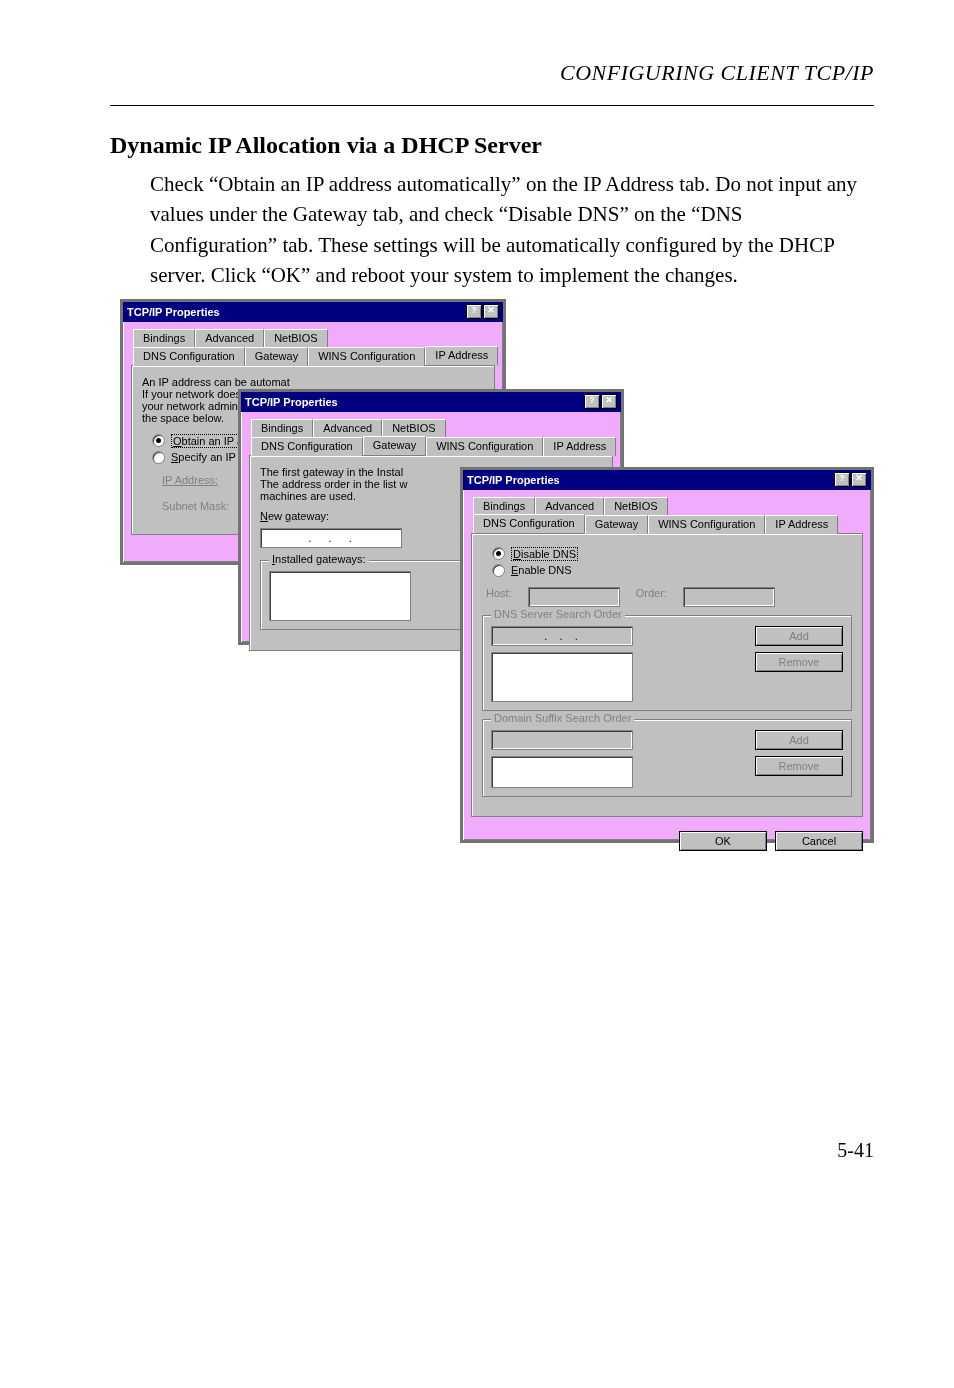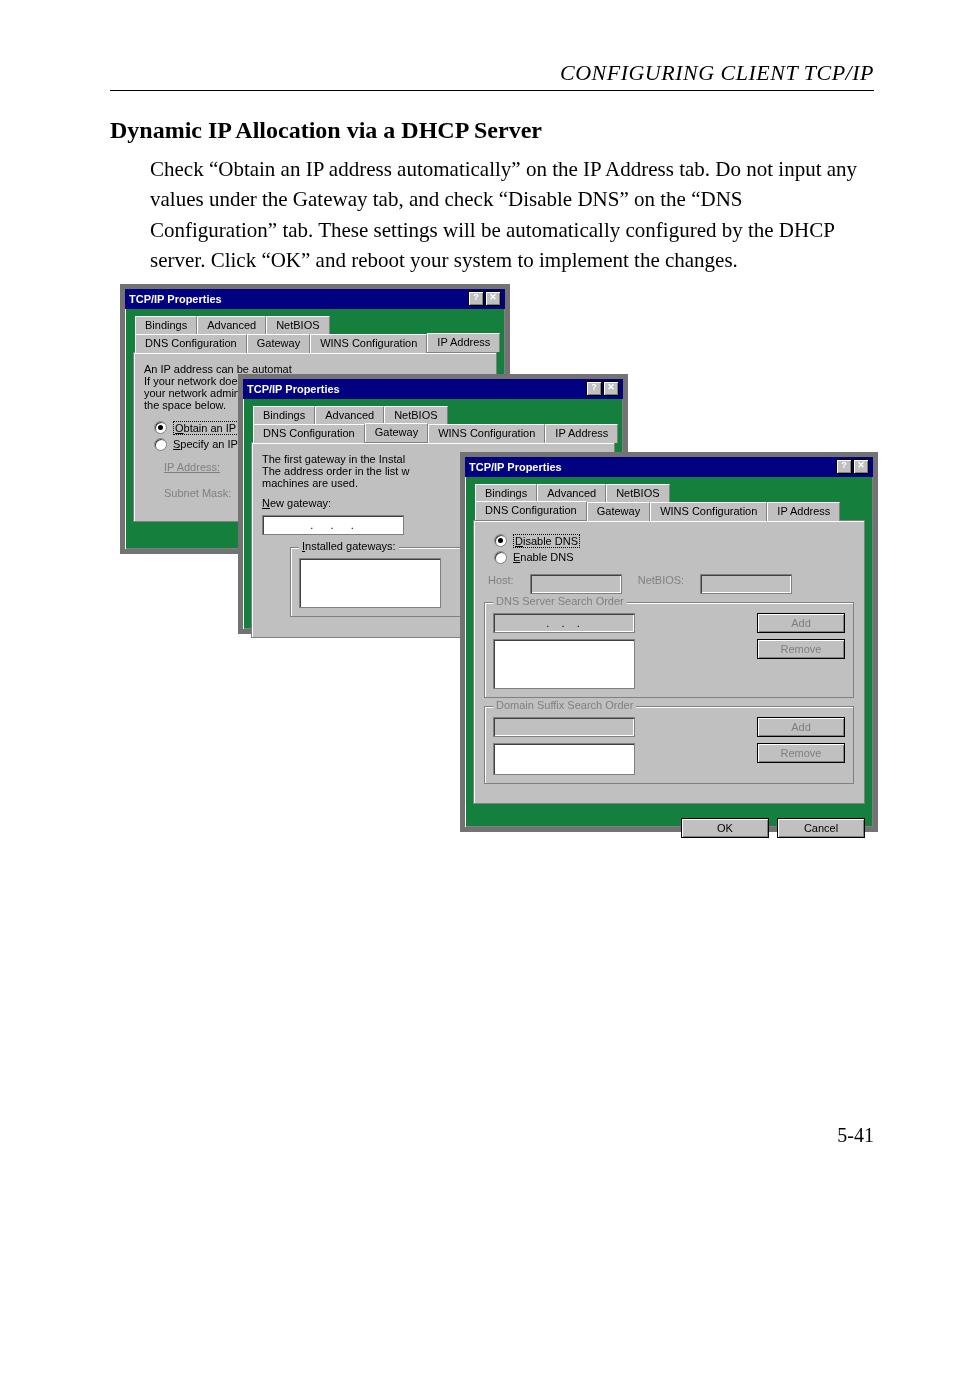--- a/index.html
+++ b/index.html
@@ -13,21 +13,21 @@
   .page {
     padding: 60px 80px 60px 110px;
   }
   .header {
     text-align: right;
     font-style: italic;
     font-variant: small-caps;
     font-size: 22px;
     letter-spacing: 0.5px;
     border-bottom: 1px solid #000;
-    padding-bottom: 4px;
+    padding-bottom: 19px;
     margin-bottom: 26px;
   }
   h2.section-title {
     font-family: 'Garamond', Georgia, serif;
     font-weight: bold;
     font-size: 24px;
     margin: 0 0 10px 0;
   }
   .body-text {
     font-size: 21px;
@@ -45,22 +45,22 @@
   .dialogs-wrap {
     position: relative;
     margin-left: 10px;
     height: 540px;
     font-family: Tahoma, 'MS Sans Serif', Arial, sans-serif;
     font-size: 11px;
     color: #000;
   }
   .dlg {
     position: absolute;
-    background: #15803d;
-    border: 5px solid #737373;
+    background: #f0abfc;
+    border: 3px solid #737373;
     box-shadow: inset 1px 1px 0 #fff, inset -1px -1px 0 #808080;
   }
   .titlebar {
     background: #000080;
     color: #fff;
     font-weight: bold;
     padding: 2px 4px;
     display: flex;
     justify-content: space-between;
     align-items: center;
@@ -243,21 +243,21 @@
           <div class="tab">IP Address</div>
         </div>
         <div class="tab-panel">
           <div style="white-space:pre-line; margin-bottom:8px;">The first gateway in the Instal
 The address order in the list w
 machines are used.</div>
           <div><u>N</u>ew gateway:</div>
           <div class="field-row" style="margin-left:0;">
             <span class="sunken-input ip-box">.&nbsp;&nbsp;&nbsp;.&nbsp;&nbsp;&nbsp;.</span>
           </div>
-          <div class="groupbox" style="margin-top:12px;margin-left:28px;">
+          <div class="groupbox" style="margin-top:12px;">
             <span class="legend"><u>I</u>nstalled gateways:</span>
             <div class="listbox"></div>
           </div>
         </div>
       </div>
     </div>
 
     <div class="dlg dlg3">
       <div class="titlebar">
         <span class="caption">TCP/IP Properties</span>
@@ -284,21 +284,21 @@
             <span class="lbl sel"><u>D</u>isable DNS</span>
           </div>
           <div class="radio">
             <span class="dot"></span>
             <span class="lbl"><u>E</u>nable DNS</span>
           </div>
 
           <div class="row-flex" style="margin:10px 0 4px 4px; gap:16px;">
             <span class="disabled-label">Host:</span>
             <span class="sunken-input" style="width:90px;background:#c0c0c0;"></span>
-            <span class="disabled-label">NetBIOS:</span>
+            <span class="disabled-label">Order:</span>
             <span class="sunken-input" style="width:90px;background:#c0c0c0;"></span>
           </div>
 
           <div class="groupbox">
             <span class="legend disabled-label">DNS Server Search Order</span>
             <div class="row-flex">
               <span class="sunken-input ip-box" style="background:#c0c0c0;">.&nbsp;&nbsp;.&nbsp;&nbsp;.</span>
               <div class="stack" style="margin-left:auto;">
                 <div class="btn disabled">Add</div>
               </div>

